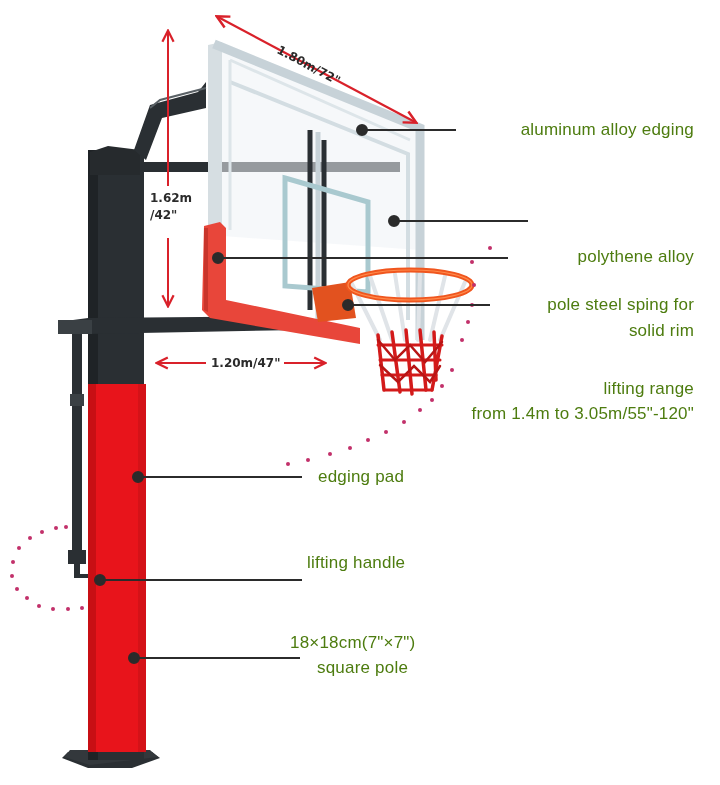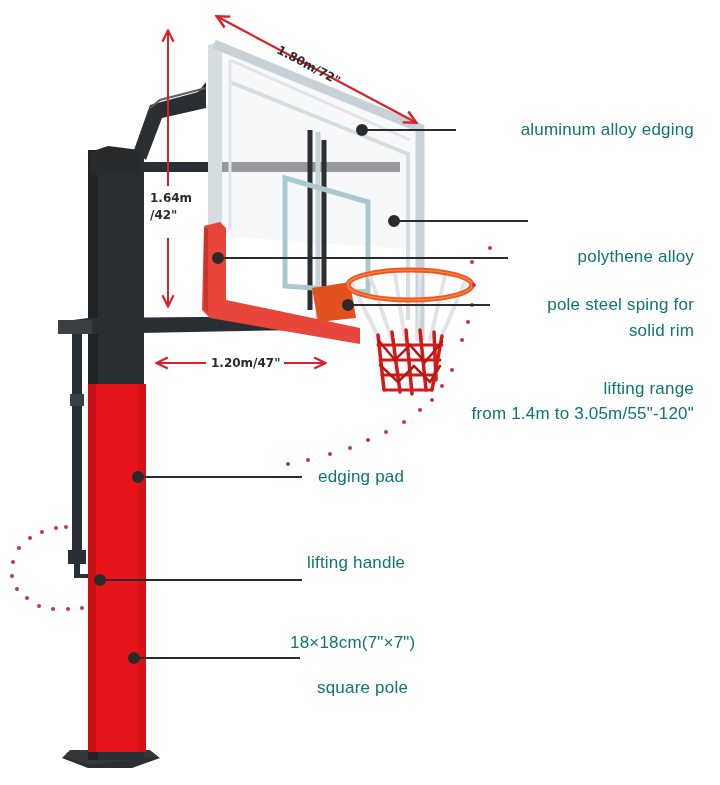--- a/index.html
+++ b/index.html
@@ -1,18 +1,18 @@
 <!DOCTYPE html>
 <html><head>
 <meta charset="utf-8">
 <style>
   html,body{margin:0;padding:0;background:#ffffff;}
   body{width:720px;height:785px;position:relative;overflow:hidden;font-family:"Liberation Sans","DejaVu Sans",sans-serif;}
   #stage{position:absolute;left:0;top:0;width:720px;height:785px;}
-  .label{position:absolute;color:#0f766e;font-size:17px;line-height:22px;text-align:right;white-space:nowrap;letter-spacing:0.2px;}
+  .label{position:absolute;color:#4d7c0f;font-size:17px;line-height:22px;text-align:right;white-space:nowrap;letter-spacing:0.2px;}
   .dim{position:absolute;color:#2b2b2b;font-size:12px;font-weight:bold;font-family:"DejaVu Sans","Liberation Sans",sans-serif;white-space:nowrap;}
 </style>
 </head>
 <body>
 
 <div id="stage">
   <svg width="720" height="785" viewBox="0 0 720 785" xmlns="http://www.w3.org/2000/svg">
     <defs>
       <marker id="arr" viewBox="0 0 10 10" refX="8" refY="5" markerWidth="7" markerHeight="7" orient="auto-start-reverse">
         <path d="M1,1 L9,5 L1,9" fill="none" stroke="#d9212a" stroke-width="1.6"></path>
@@ -148,28 +148,28 @@
         <circle cx="138" cy="477" r="5"></circle>
       <line x1="100" y1="580" x2="302" y2="580"></line>
         <circle cx="100" cy="580" r="5"></circle>
       <line x1="134" y1="658" x2="300" y2="658"></line>
         <circle cx="134" cy="658" r="5"></circle>
     </g>
   </svg>
 
   
   <div class="dim" style="left:278px;top:42px;transform:rotate(28deg);transform-origin:left center;">1.80m/72"</div>
-  <div class="dim" style="left:150px;top:191px;">1.64m</div>
+  <div class="dim" style="left:150px;top:191px;">1.62m</div>
   <div class="dim" style="left:150px;top:208px;">/42"</div>
   <div class="dim" style="left:211px;top:356px;">1.20m/47"</div>
 
   
   <div class="label" style="right:26px;top:119px;">aluminum alloy edging</div>
   <div class="label" style="right:26px;top:246px;">polythene alloy</div>
   <div class="label" style="right:26px;top:294px;">pole steel sping for</div>
   <div class="label" style="right:26px;top:320px;">solid rim</div>
   <div class="label" style="right:26px;top:378px;padding-left:48px;">lifting range</div>
   <div class="label" style="right:26px;top:403px;">from 1.4m to 3.05m/55"-120"</div>
   <div class="label" style="left:318px;top:466px;text-align:left;">edging pad</div>
   <div class="label" style="left:307px;top:552px;text-align:center;">lifting handle</div>
   <div class="label" style="left:290px;top:632px;text-align:left;">18×18cm(7"×7")</div>
-  <div class="label" style="left:317px;top:657px;text-align:center;margin-top:20px;">square pole</div>
+  <div class="label" style="left:317px;top:657px;text-align:center;">square pole</div>
 </div>
 
 </body></html>

